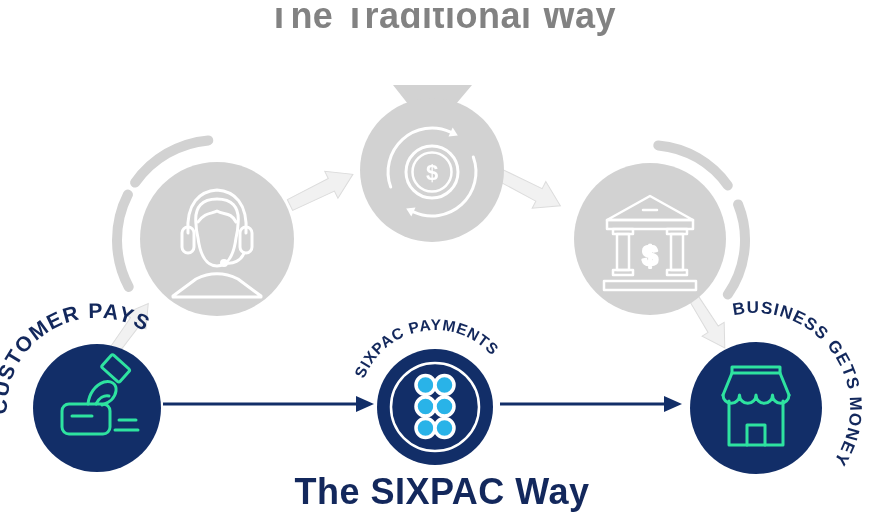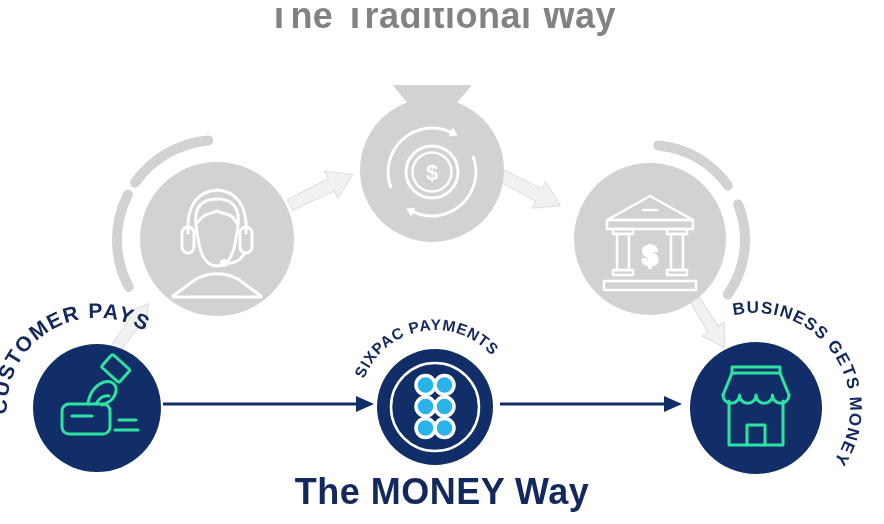--- a/index.html
+++ b/index.html
@@ -147,14 +147,14 @@
       <textPath href="#arc-label-left">CUSTOMER PAYS</textPath>
     </text>
     <text class="curve-label label-center">
       <textPath href="#arc-label-center">SIXPAC PAYMENTS</textPath>
     </text>
     <text class="curve-label label-right">
       <textPath href="#arc-label-right">BUSINESS GETS MONEY</textPath>
     </text>
   </svg>
 
-  <div class="title title-bottom">The MONEY Way</div>
+  <div class="title title-bottom">The SIXPAC Way</div>
 </div>
 
 </body></html>

